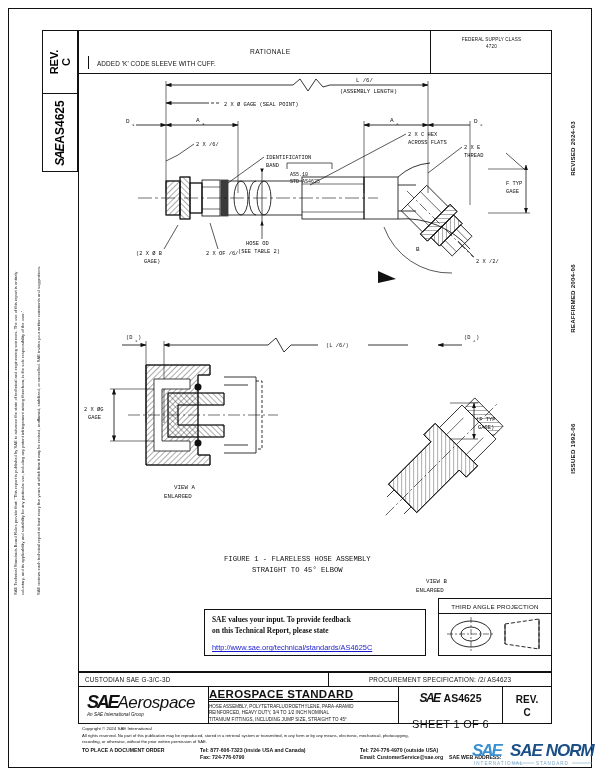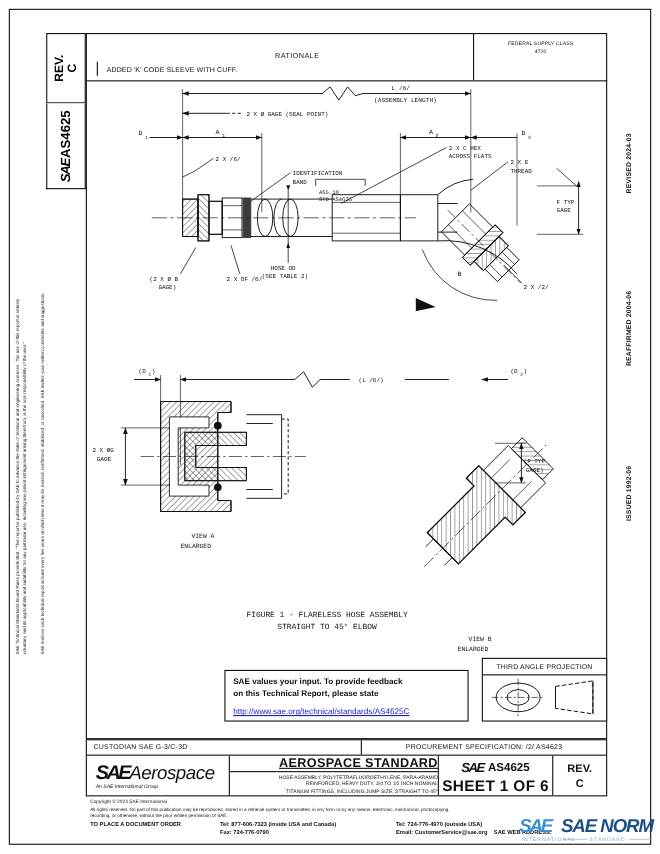--- a/index.html
+++ b/index.html
@@ -148,21 +148,21 @@
   .feedback {
     position: absolute;
     left: 204px; top: 609px;
     width: 222px; height: 47px;
     border: 1.6px solid #111;
     background: #fff;
     padding: 5px 6px 0 7px;
   }
   .feedback .ln {
     font-size: 7.4px; font-weight: bold;
-    line-height: 10.6px; color: #111;
+    line-height: 10.6px; color: #111; font-family: Liberation Serif, serif;
   }
   .feedback a {
     font-size: 7.4px; font-weight: normal;
     color: #1a1ad0; text-decoration: underline;
     line-height: 10.6px;
     display: inline-block;
   }
 
   
   .tap {
@@ -221,21 +221,21 @@
     font-size: 17px; font-style: italic; color: #111;
     letter-spacing: -.4px;
   }
   .logo-sub {
     font-size: 4.6px; font-style: italic;
     color: #111; margin-top: -1px;
   }
   .tb-mid {
     flex: 1;
     border-right: 1.4px solid #111;
-    text-align: right;
+    text-align: left;
   }
   .tb-asname {
     font-size: 11.5px; font-weight: bold;
     letter-spacing: .3px; color: #111;
     text-decoration: underline;
     padding-top: 1px;
     border-bottom: 1.2px solid #111;
     padding-bottom: 1px;
   }
   .tb-desc {
@@ -246,23 +246,22 @@
   .tb-num {
     width: 104px;
     border-right: 1.4px solid #111;
     text-align: center; padding-top: 4px;
   }
   .tb-num-line1 {
     font-size: 10.5px; font-weight: bold; color: #111;
     display: flex; align-items: center; justify-content: center; gap: 4px;
   }
   .tb-num-line2 {
-    font-size: 14px; color: #111; margin-top: 1px;
+    font-size: 11px; color: #111; margin-top: 13px;
     letter-spacing: .3px;
-    font-weight: bold;
   }
   .tb-rev {
     width: 48px;
     text-align: center; padding-top: 6px;
     font-size: 10px; font-weight: bold;
     line-height: 13px; color: #111;
   }
 
   
   .footer {

